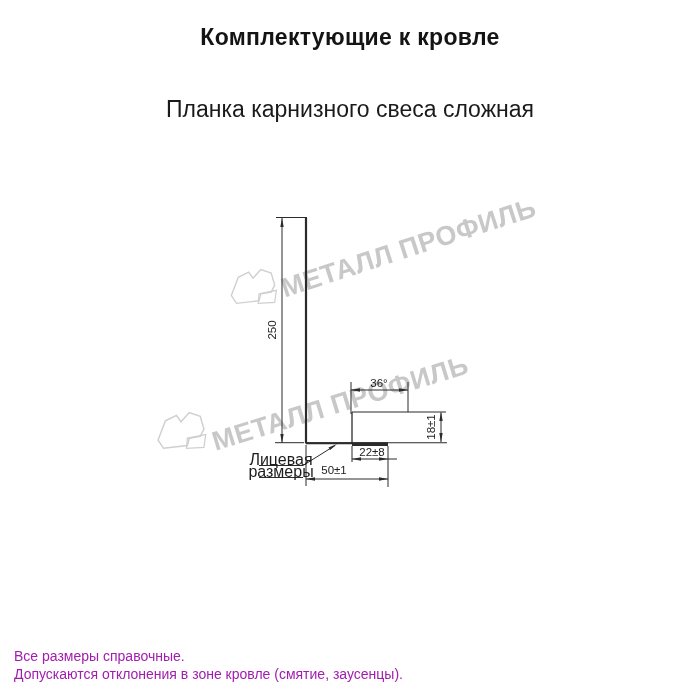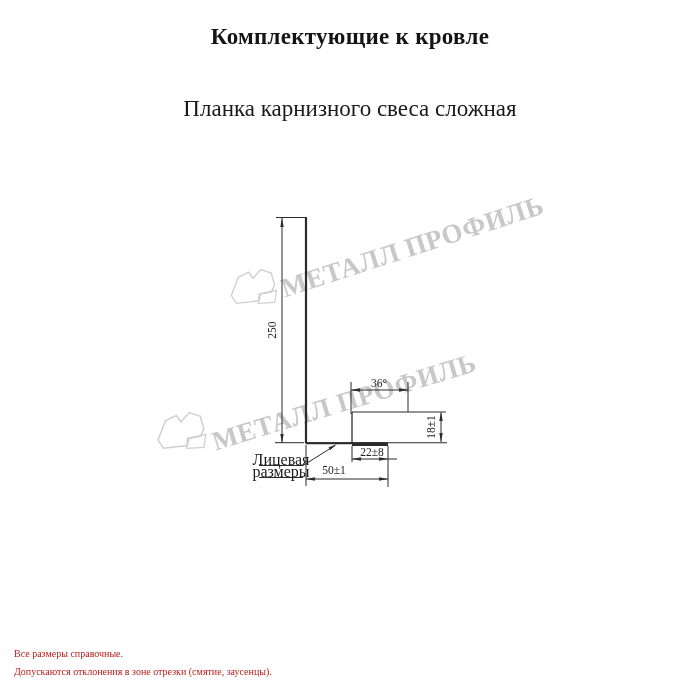--- a/index.html
+++ b/index.html
@@ -1,18 +1,18 @@
 <!DOCTYPE html>
 <html><head>
 <meta charset="utf-8">
 <style>
   html,body { margin:0; padding:0; background:#ffffff; }
   #page {
     position:relative; width:644px; height:700px; background:#ffffff;
-    font-family:Liberation Serif, serif; overflow:hidden;padding-left:20px;
+    font-family:Liberation Sans, sans-serif; overflow:hidden;padding-left:20px;
   }
   .title {
     position:absolute; left:0; top:24px; width:700px; text-align:center;
     font-size:23px; font-weight:bold; color:#141414; letter-spacing:0.3px;
   }
   .subtitle {
     position:absolute; left:0; width:700px; text-align:center;
     font-size:23px; color:#1a1a1a;
   }
   .subtitle.l1 { top:96px; }
@@ -32,21 +32,21 @@
     z-index:1; user-select:none;
   }
   .wm-text.upper { left:282px; top:274px; transform:rotate(-18deg); }
   .wm-text.lower { left:213px; top:427px; transform:rotate(-17deg); }
   .wm-logo { position:absolute; z-index:1; }
   .wm-logo.upper { left:227px; top:263px; }
   .wm-logo.lower { left:153px; top:408px; }
   #drawing-svg { position:absolute; left:0; top:0; z-index:2; }
   .overlay-text { z-index:3; }
   .footer-note {
-    position:absolute; left:14px; font-size:10px; color:#b91c1c;
+    position:absolute; left:14px; font-size:14px; color:#a21caf;
   }
   .footer-note.n1 { top:648px; }
   .footer-note.n2 { top:666px; }
 </style>
 </head>
 <body>
 
 <div id="page">
 
   <div class="title">Комплектующие к кровле</div>
@@ -122,15 +122,15 @@
 
   <div class="dim-text rot overlay-text" style="left:272px; top:330px;">250</div>
   <div class="dim-text overlay-text" style="left:379px; top:383px;text-align:right;">36°</div>
   <div class="dim-text rot overlay-text" style="left:431px; top:427px;">18±1</div>
   <div class="dim-text overlay-text" style="left:372px; top:452px;">22±8</div>
   <div class="dim-text overlay-text" style="left:334px; top:470px;">50±1</div>
   <div class="leader-text overlay-text" style="left:281px; top:459.5px;">Лицевая</div>
   <div class="leader-text overlay-text" style="left:281px; top:471.5px;">размеры</div>
 
   <div class="footer-note n1">Все размеры справочные.</div>
-  <div class="footer-note n2">Допускаются отклонения в зоне отрезки (смятие, заусенцы).</div>
+  <div class="footer-note n2">Допускаются отклонения в зоне кровле (смятие, заусенцы).</div>
 
 </div>
 
 </body></html>

